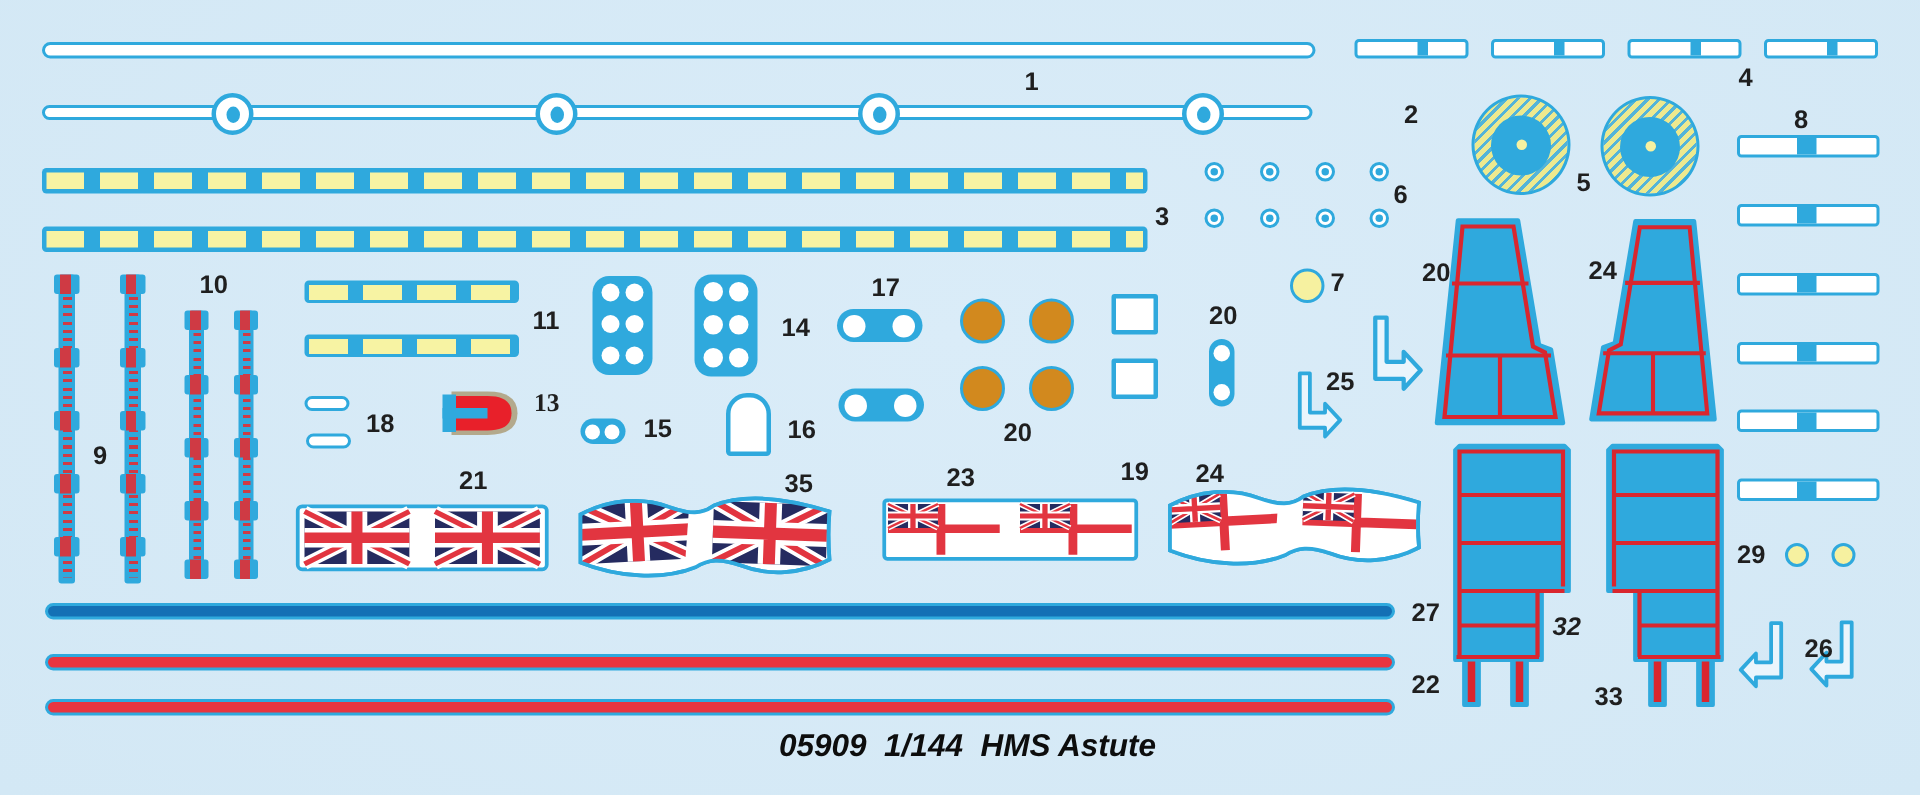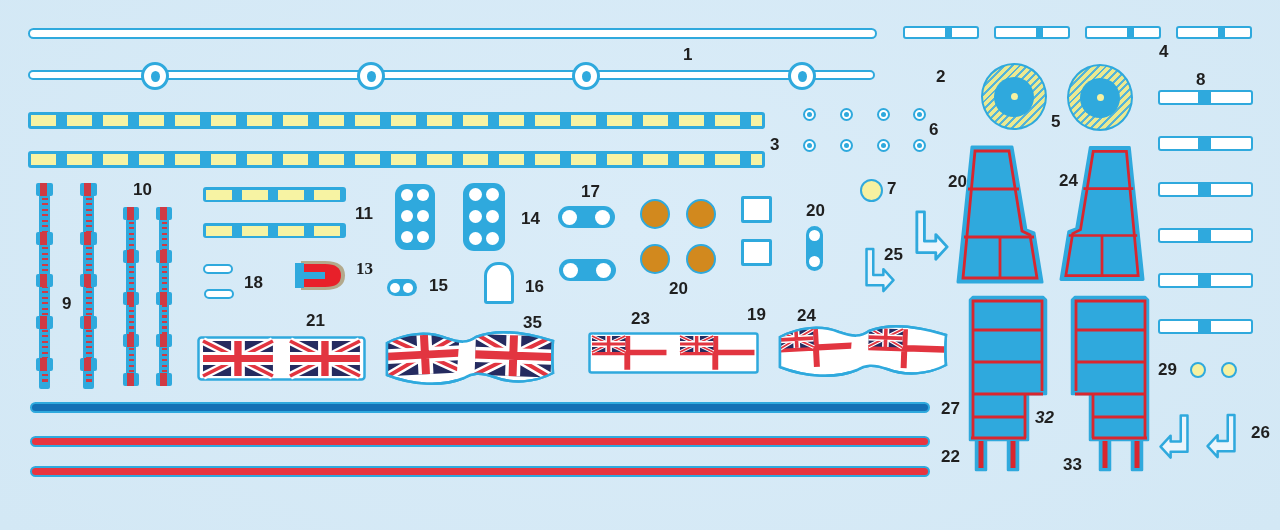--- a/index.html
+++ b/index.html
@@ -376,23 +376,24 @@
   <div class="lbl" style="left:525px;top:278px;">16</div>
   <div class="lbl" style="left:581px;top:183px;">17</div>
   <div class="lbl" style="left:669px;top:280px;">20</div>
   <div class="lbl" style="left:747px;top:266px;margin-top:40px;">19</div>
   <div class="lbl" style="left:806px;top:202px;">20</div>
   <div class="lbl" style="left:306px;top:312px;">21</div>
   <div class="lbl" style="left:523px;top:314px;">35</div>
   <div class="lbl" style="left:631px;top:310px;">23</div>
   <div class="lbl" style="left:797px;top:307px;">24</div>
   <div class="lbl" style="left:884px;top:246px;">25</div>
-  <div class="lbl" style="left:1203px;top:424px;margin-left:48px;">26</div>
+  <div class="lbl" style="left:1203px;top:424px;">26</div>
   <div class="lbl" style="left:941px;top:400px;">27</div>
   <div class="lbl" style="left:941px;top:448px;">22</div>
   <div class="lbl" style="left:1158px;top:361px;">29</div>
   <div class="lbl" style="left:948px;top:173px;">20</div>
   <div class="lbl" style="left:1059px;top:172px;">24</div>
   <div class="lbl" style="left:1035px;top:409px;font-style:italic;">32</div>
   <div class="lbl" style="left:1063px;top:456px;">33</div>
 
+  <div class="footer">05909  1/144  HMS Astute</div>
 
 </div>
 
 </body></html>

